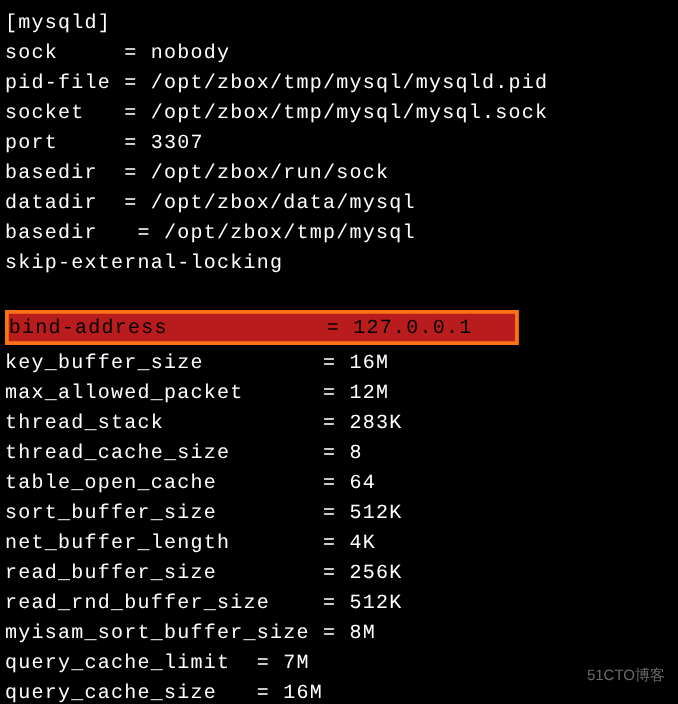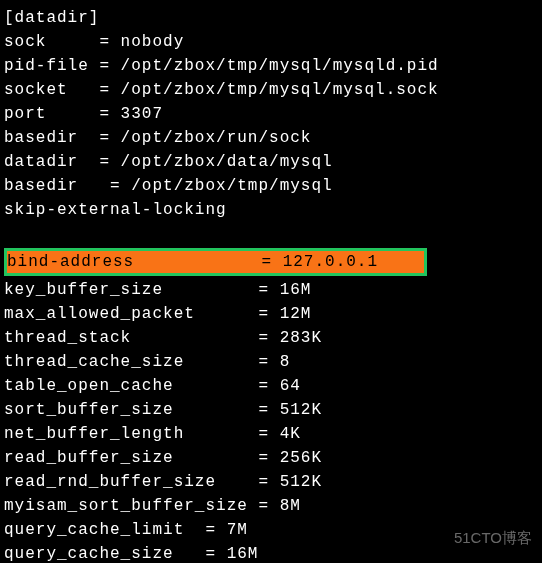--- a/index.html
+++ b/index.html
@@ -11,45 +11,45 @@
       line-height: 1.5;
       padding: 6px 4px;
       width: 542px;
       height: 563px;
       overflow: hidden;
       letter-spacing: 1px;
     }
     .line { white-space: pre; }
     .highlight-row {
       display: inline-block;
-      background: #f97316;
+      background: #b91c1c;
       color: #000;
-      border: 3px solid #22c55e;
-      padding: 0 14px 0 0;
+      border: 3px solid #f97316;
+      padding: 0 2px 0 0;
       margin: 2px 0;
       line-height: 1.4;
     }
     .highlight-row .line { color: #000; }
     .gap { height: 24px; }
     .watermark {
       position: absolute;
       right: 10px;
       bottom: 14px;
       color: rgba(190,190,190,0.55);
-      font-size: 15px;
+      font-size: 12px;
       font-family: sans-serif;
       letter-spacing: 0;
     }
   </style>
 </head>
 <body>
 
 
 
-<div class="line">[datadir]</div>
+<div class="line">[mysqld]</div>
 
 <div class="line">sock     = nobody</div>
 <div class="line">pid-file = /opt/zbox/tmp/mysql/mysqld.pid</div>
 <div class="line">socket   = /opt/zbox/tmp/mysql/mysql.sock</div>
 <div class="line">port     = 3307</div>
 <div class="line">basedir  = /opt/zbox/run/sock</div>
 <div class="line">datadir  = /opt/zbox/data/mysql</div>
 <div class="line">basedir   = /opt/zbox/tmp/mysql</div>
 <div class="line">skip-external-locking</div>
 

